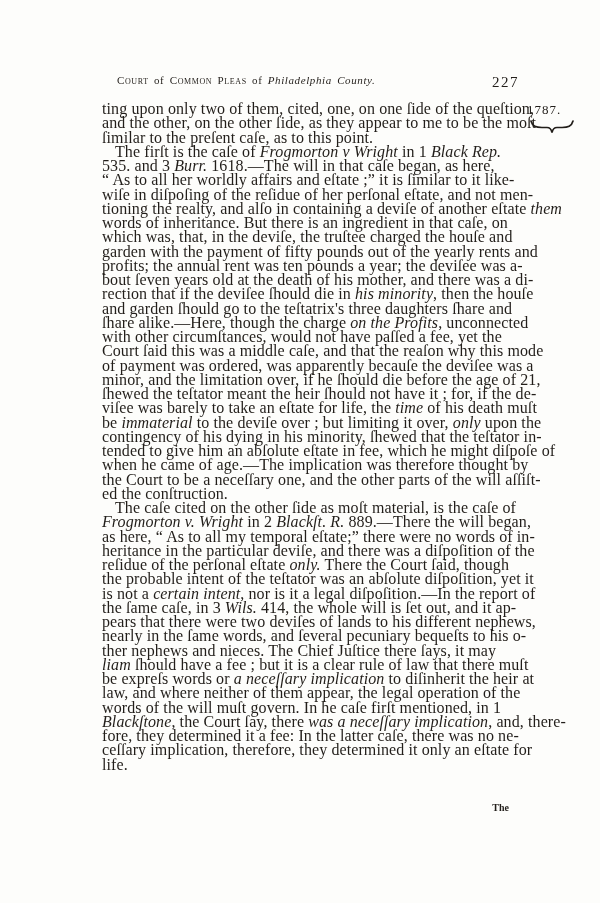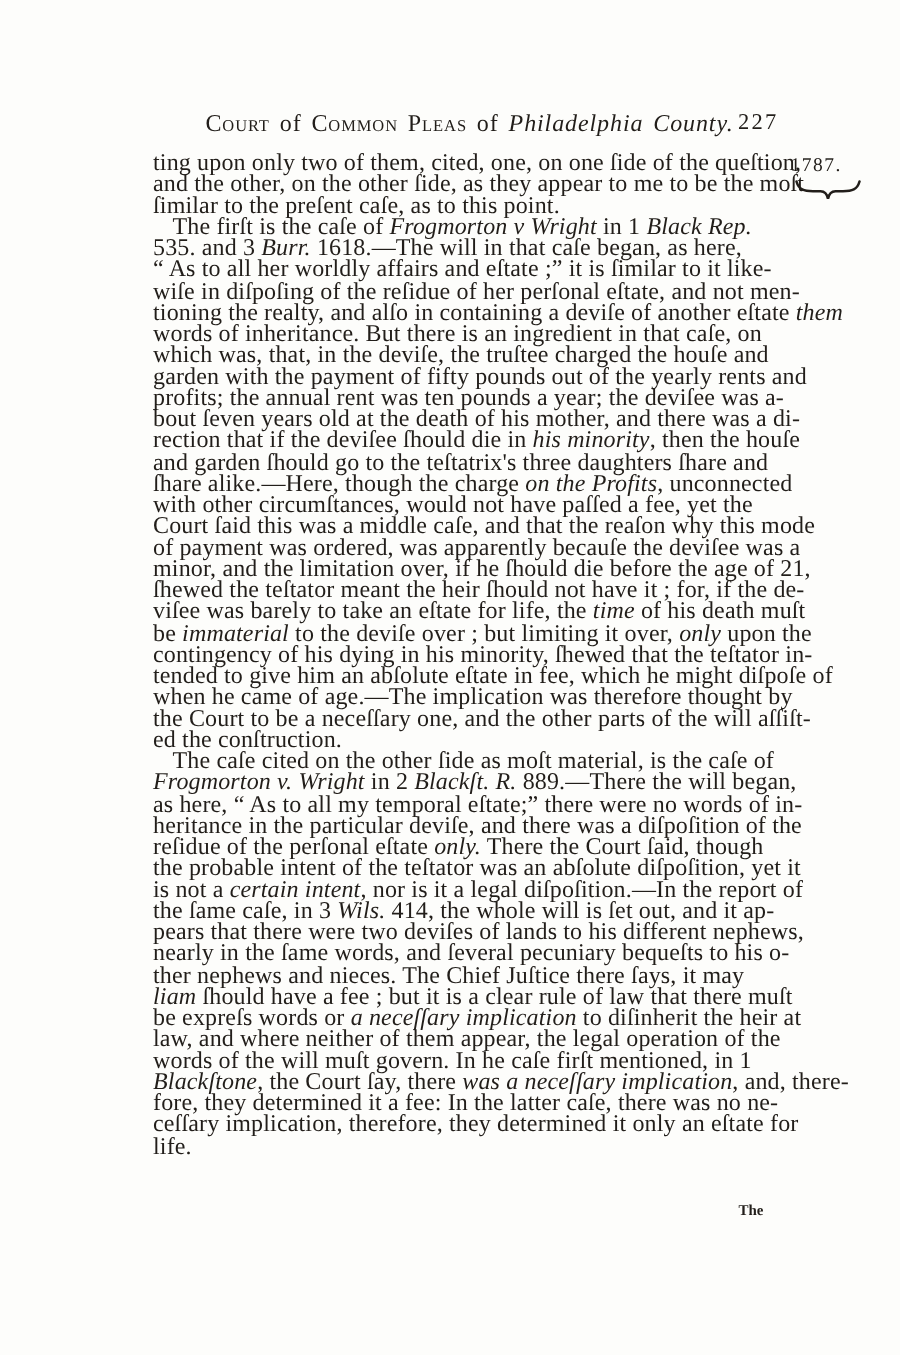--- a/index.html
+++ b/index.html
@@ -13,22 +13,22 @@
     margin:0 auto;
     background:var(--paper);
     color:var(--ink);
     font-family:"Liberation Serif","DejaVu Serif",serif;
     overflow:hidden;
   }
   
   .running-header{
     position:absolute;
     left:117px;top:74px;width:392px;
-    text-align:center;
-    font-size:16px;
+    text-align:left;
+    font-size:11px;
     letter-spacing:0.6px;
     word-spacing:2px;
     white-space:nowrap;
   }
   .running-header .sc{font-variant:small-caps;}
   .running-header .it{font-style:italic;}
   .page-number{
     position:absolute;
     left:492px;top:74px;
     font-size:15px;

